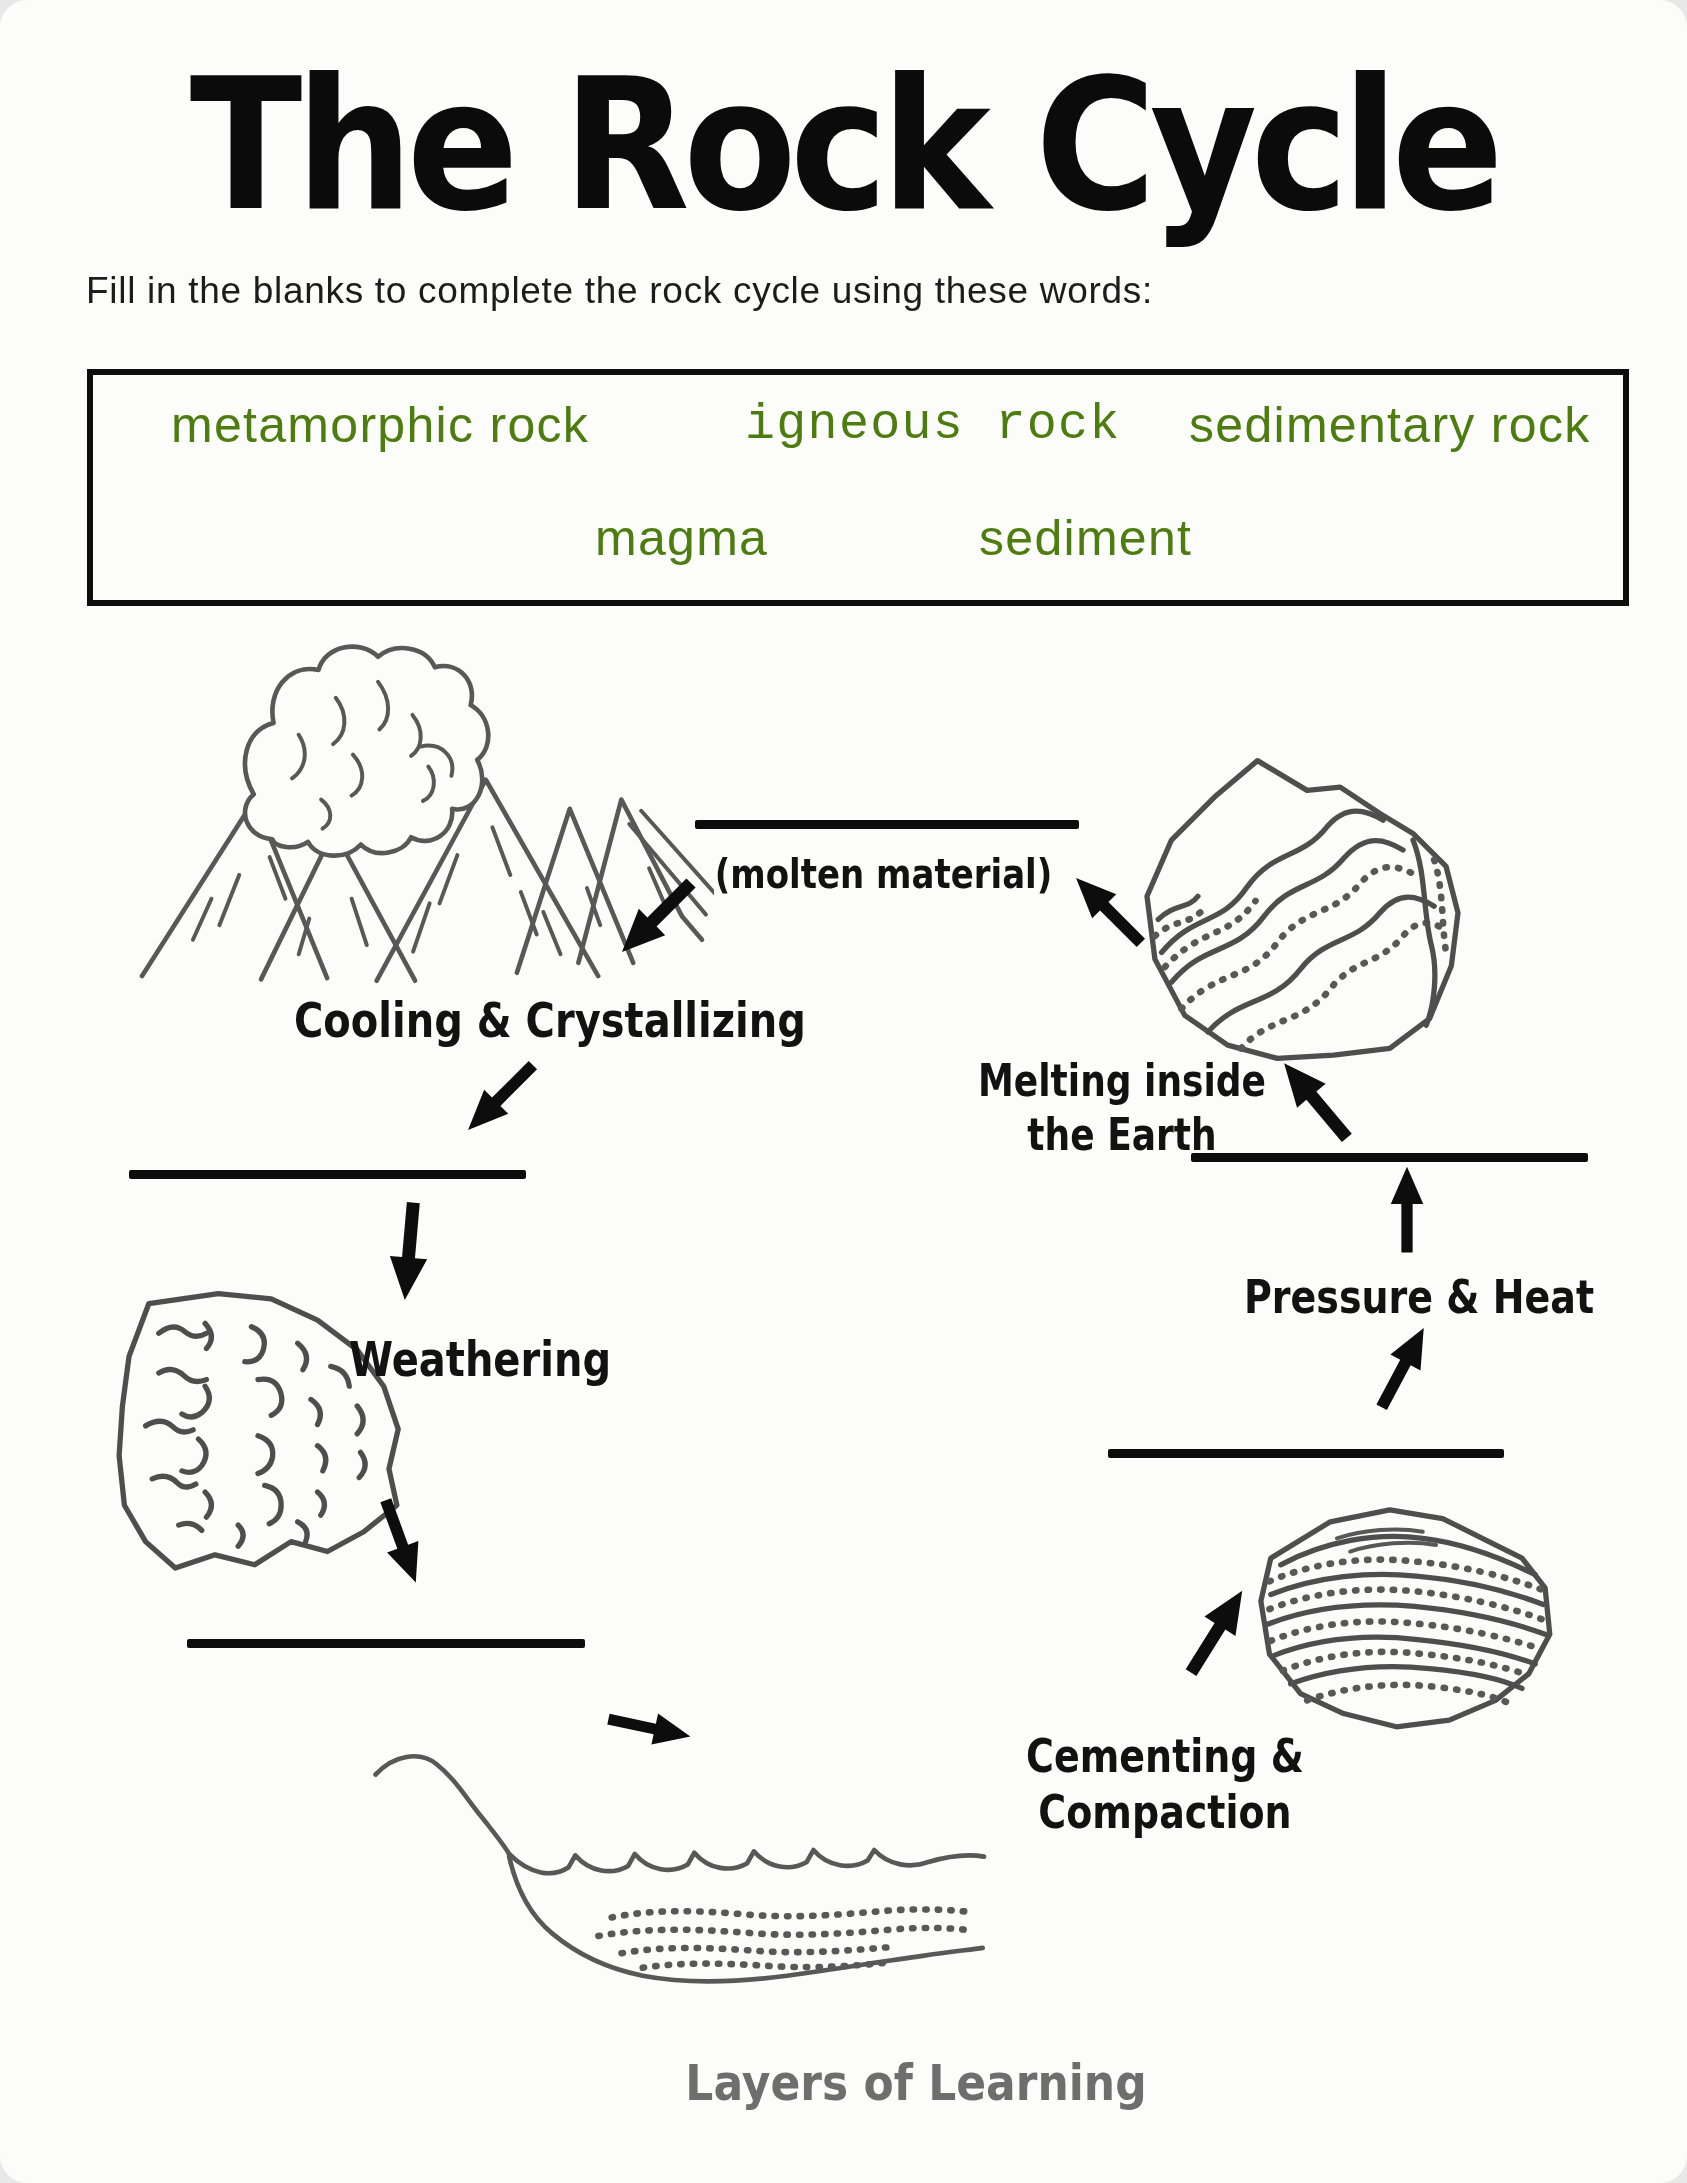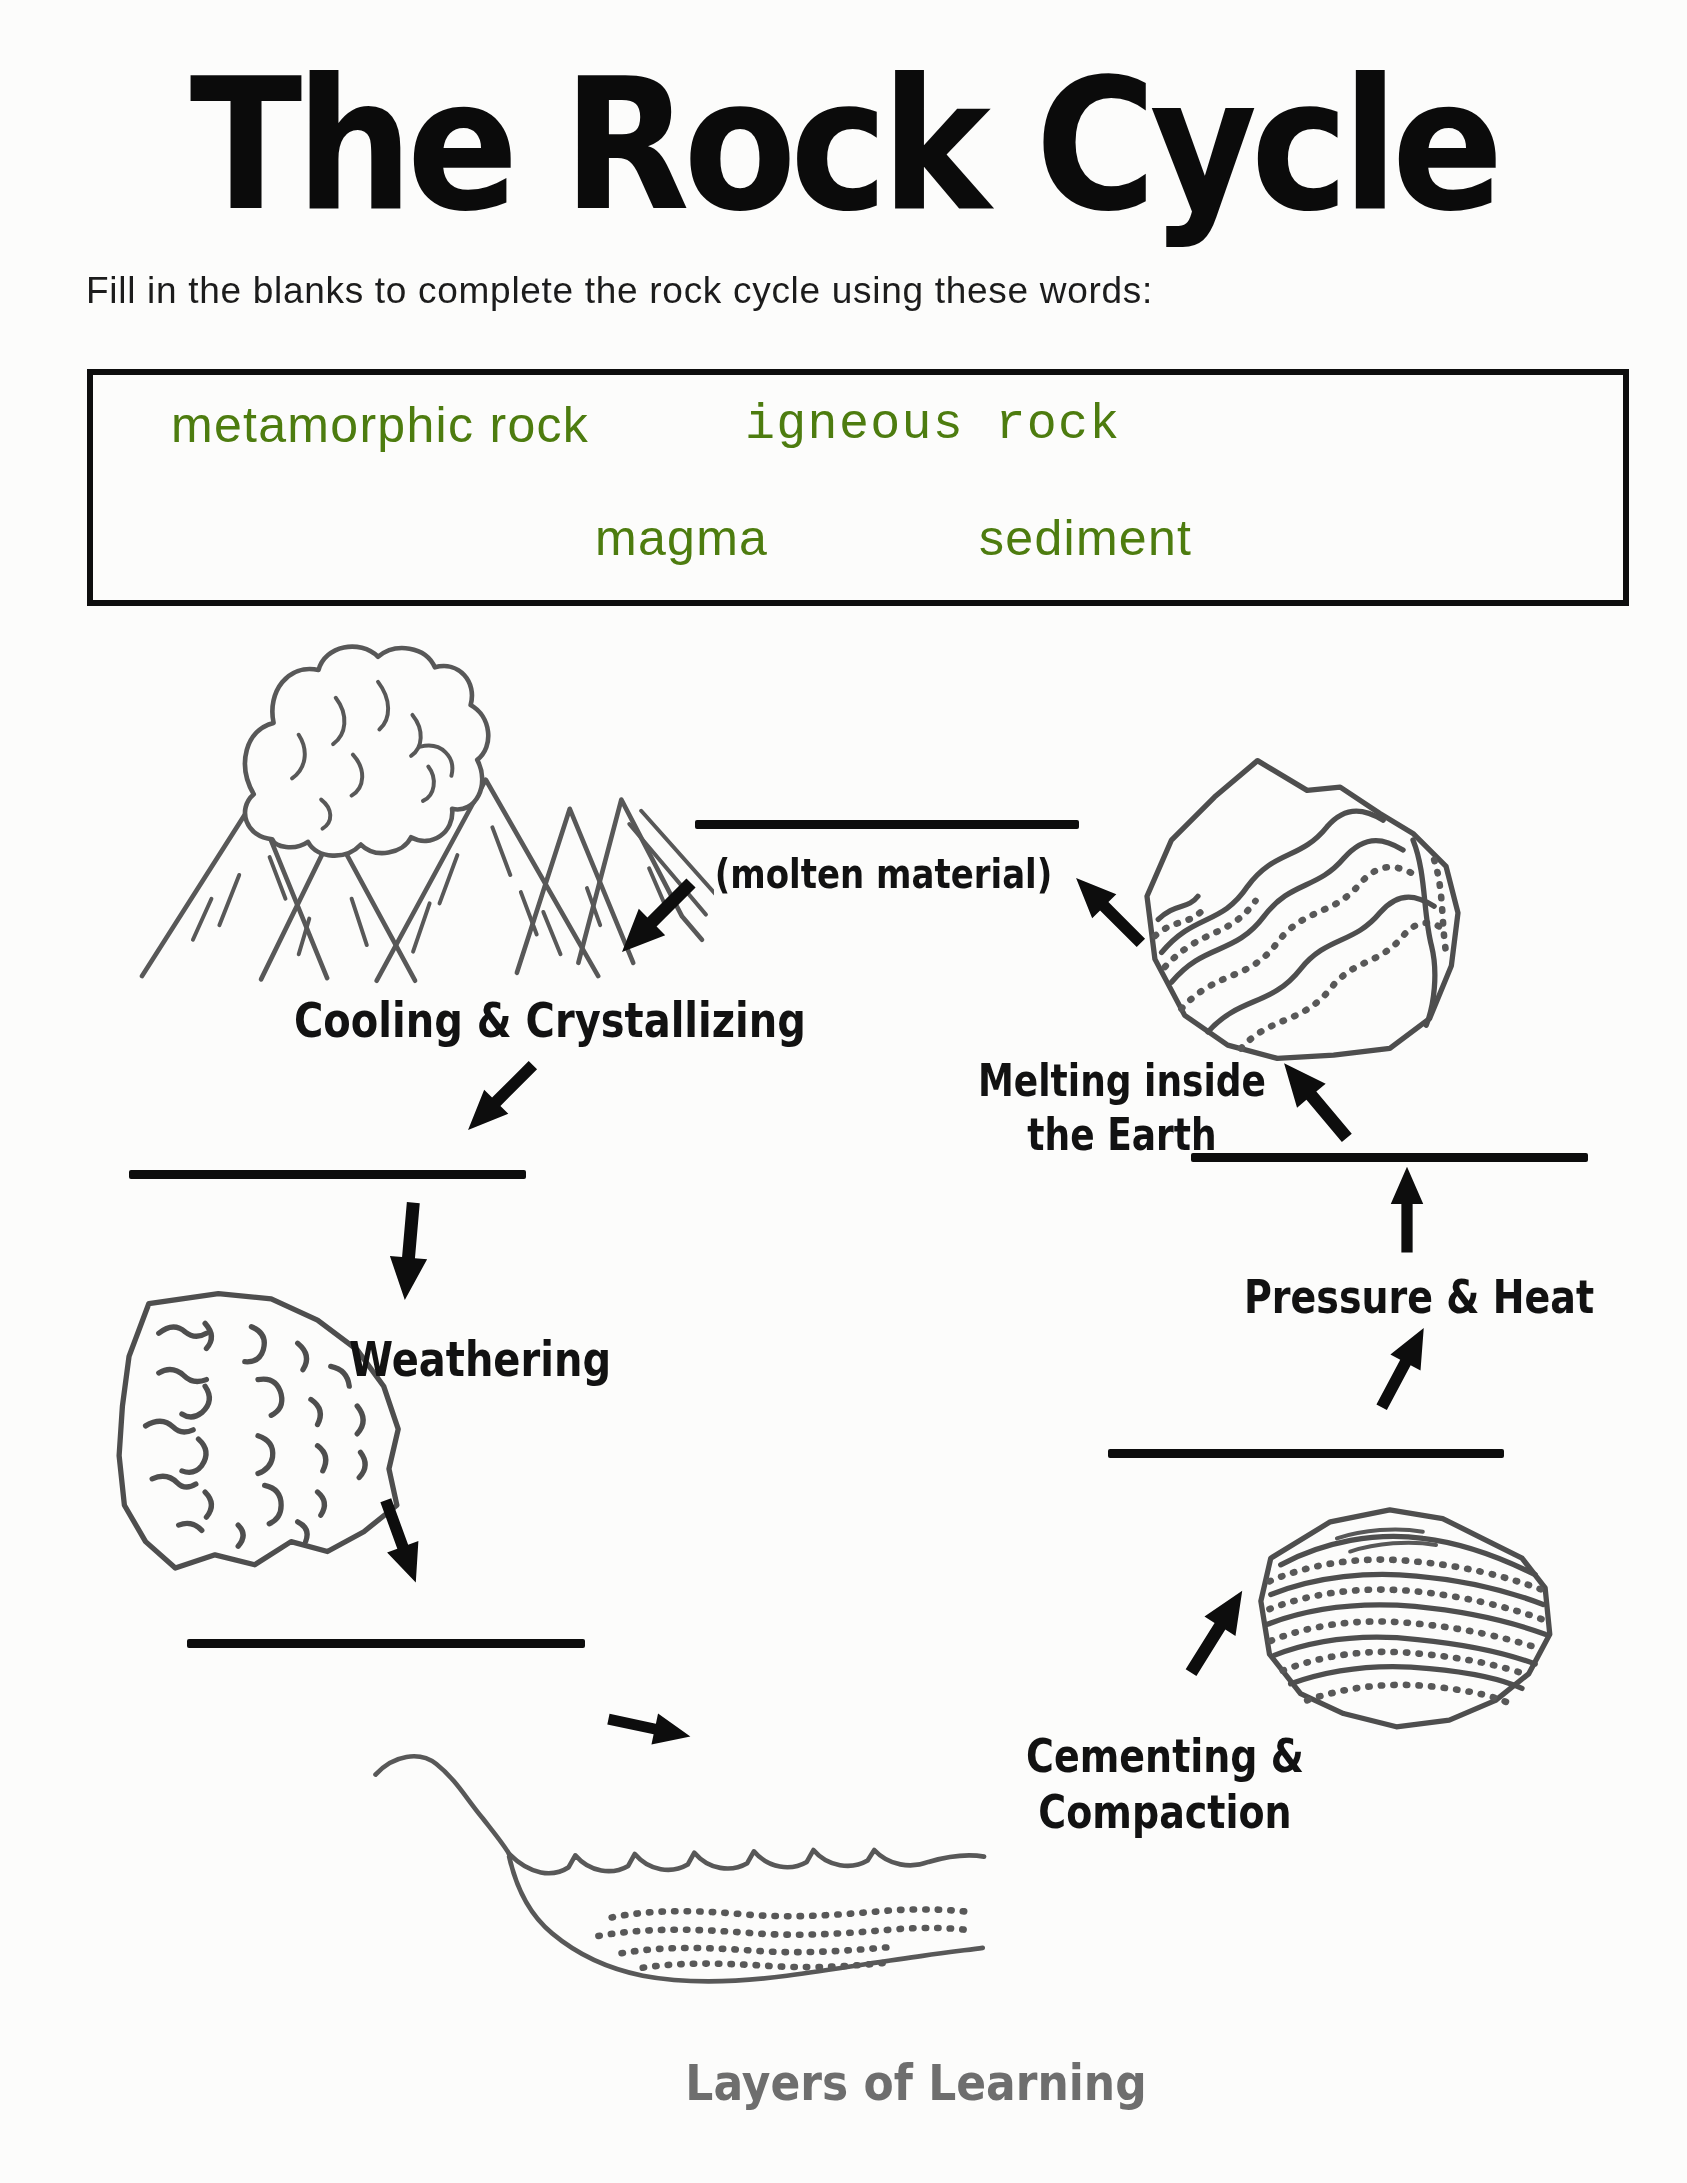--- a/index.html
+++ b/index.html
@@ -1,19 +1,19 @@
 <!DOCTYPE html>
 <html style="font-size:10.6px"><head>
 <meta charset="utf-8">
 <style>
   html,body{margin:0;padding:0;background:#e8e8e8;}
   .page{
     position:relative;width:1687px;height:2183px;margin:0 auto;
     background:#fcfcfb;overflow:hidden;
-    font-family:"Liberation Sans", sans-serif;color:#101010;
+    font-family:"Liberation Sans", sans-serif;color:#101010;border-radius:27px;
   }
   .abs{position:absolute;}
   
   .title{
     left:0;top:40px;width:1687px;text-align:center;
     font-family:"DejaVu Sans", sans-serif;font-weight:bold;
     font-size:165px;letter-spacing:-6.6px;color:#0b0b0b;
     transform:scaleY(1.10);transform-origin:top center;white-space:nowrap;
   }
   
@@ -60,20 +60,21 @@
 <body>
 
 <div class="page">
 
   <div class="abs title">The Rock Cycle</div>
   <div class="abs instruction">Fill in the blanks to complete the rock cycle using these words:</div>
 
   <div class="abs bankbox"></div>
   <div class="abs bankword" style="left:127px;top:396px;">metamorphic rock</div>
   <div class="abs bankword" style="left:701px;top:396px;font-family:Liberation Mono, monospace;">igneous rock</div>
+  <div class="abs bankword" style="left:1145px;top:396px;">sedimentary rock</div>
   <div class="abs bankword" style="left:551px;top:509px;">magma</div>
   <div class="abs bankword" style="left:935px;top:509px;">sediment</div>
 
   <svg class="sketch" style="left:132px;top:629px;" width="582" height="357" viewBox="0 0 880 540">
     <g>
       <path d="M 15,525 L 185,258 L 295,528"></path>
       <path d="M 195,530 L 305,305 L 428,532"></path>
       <path d="M 370,532 L 535,228 L 705,525"></path>
       <path d="M 582,520 L 662,272 L 758,505"></path>
       <path d="M 675,505 L 740,258 L 832,435 L 862,470"></path>

